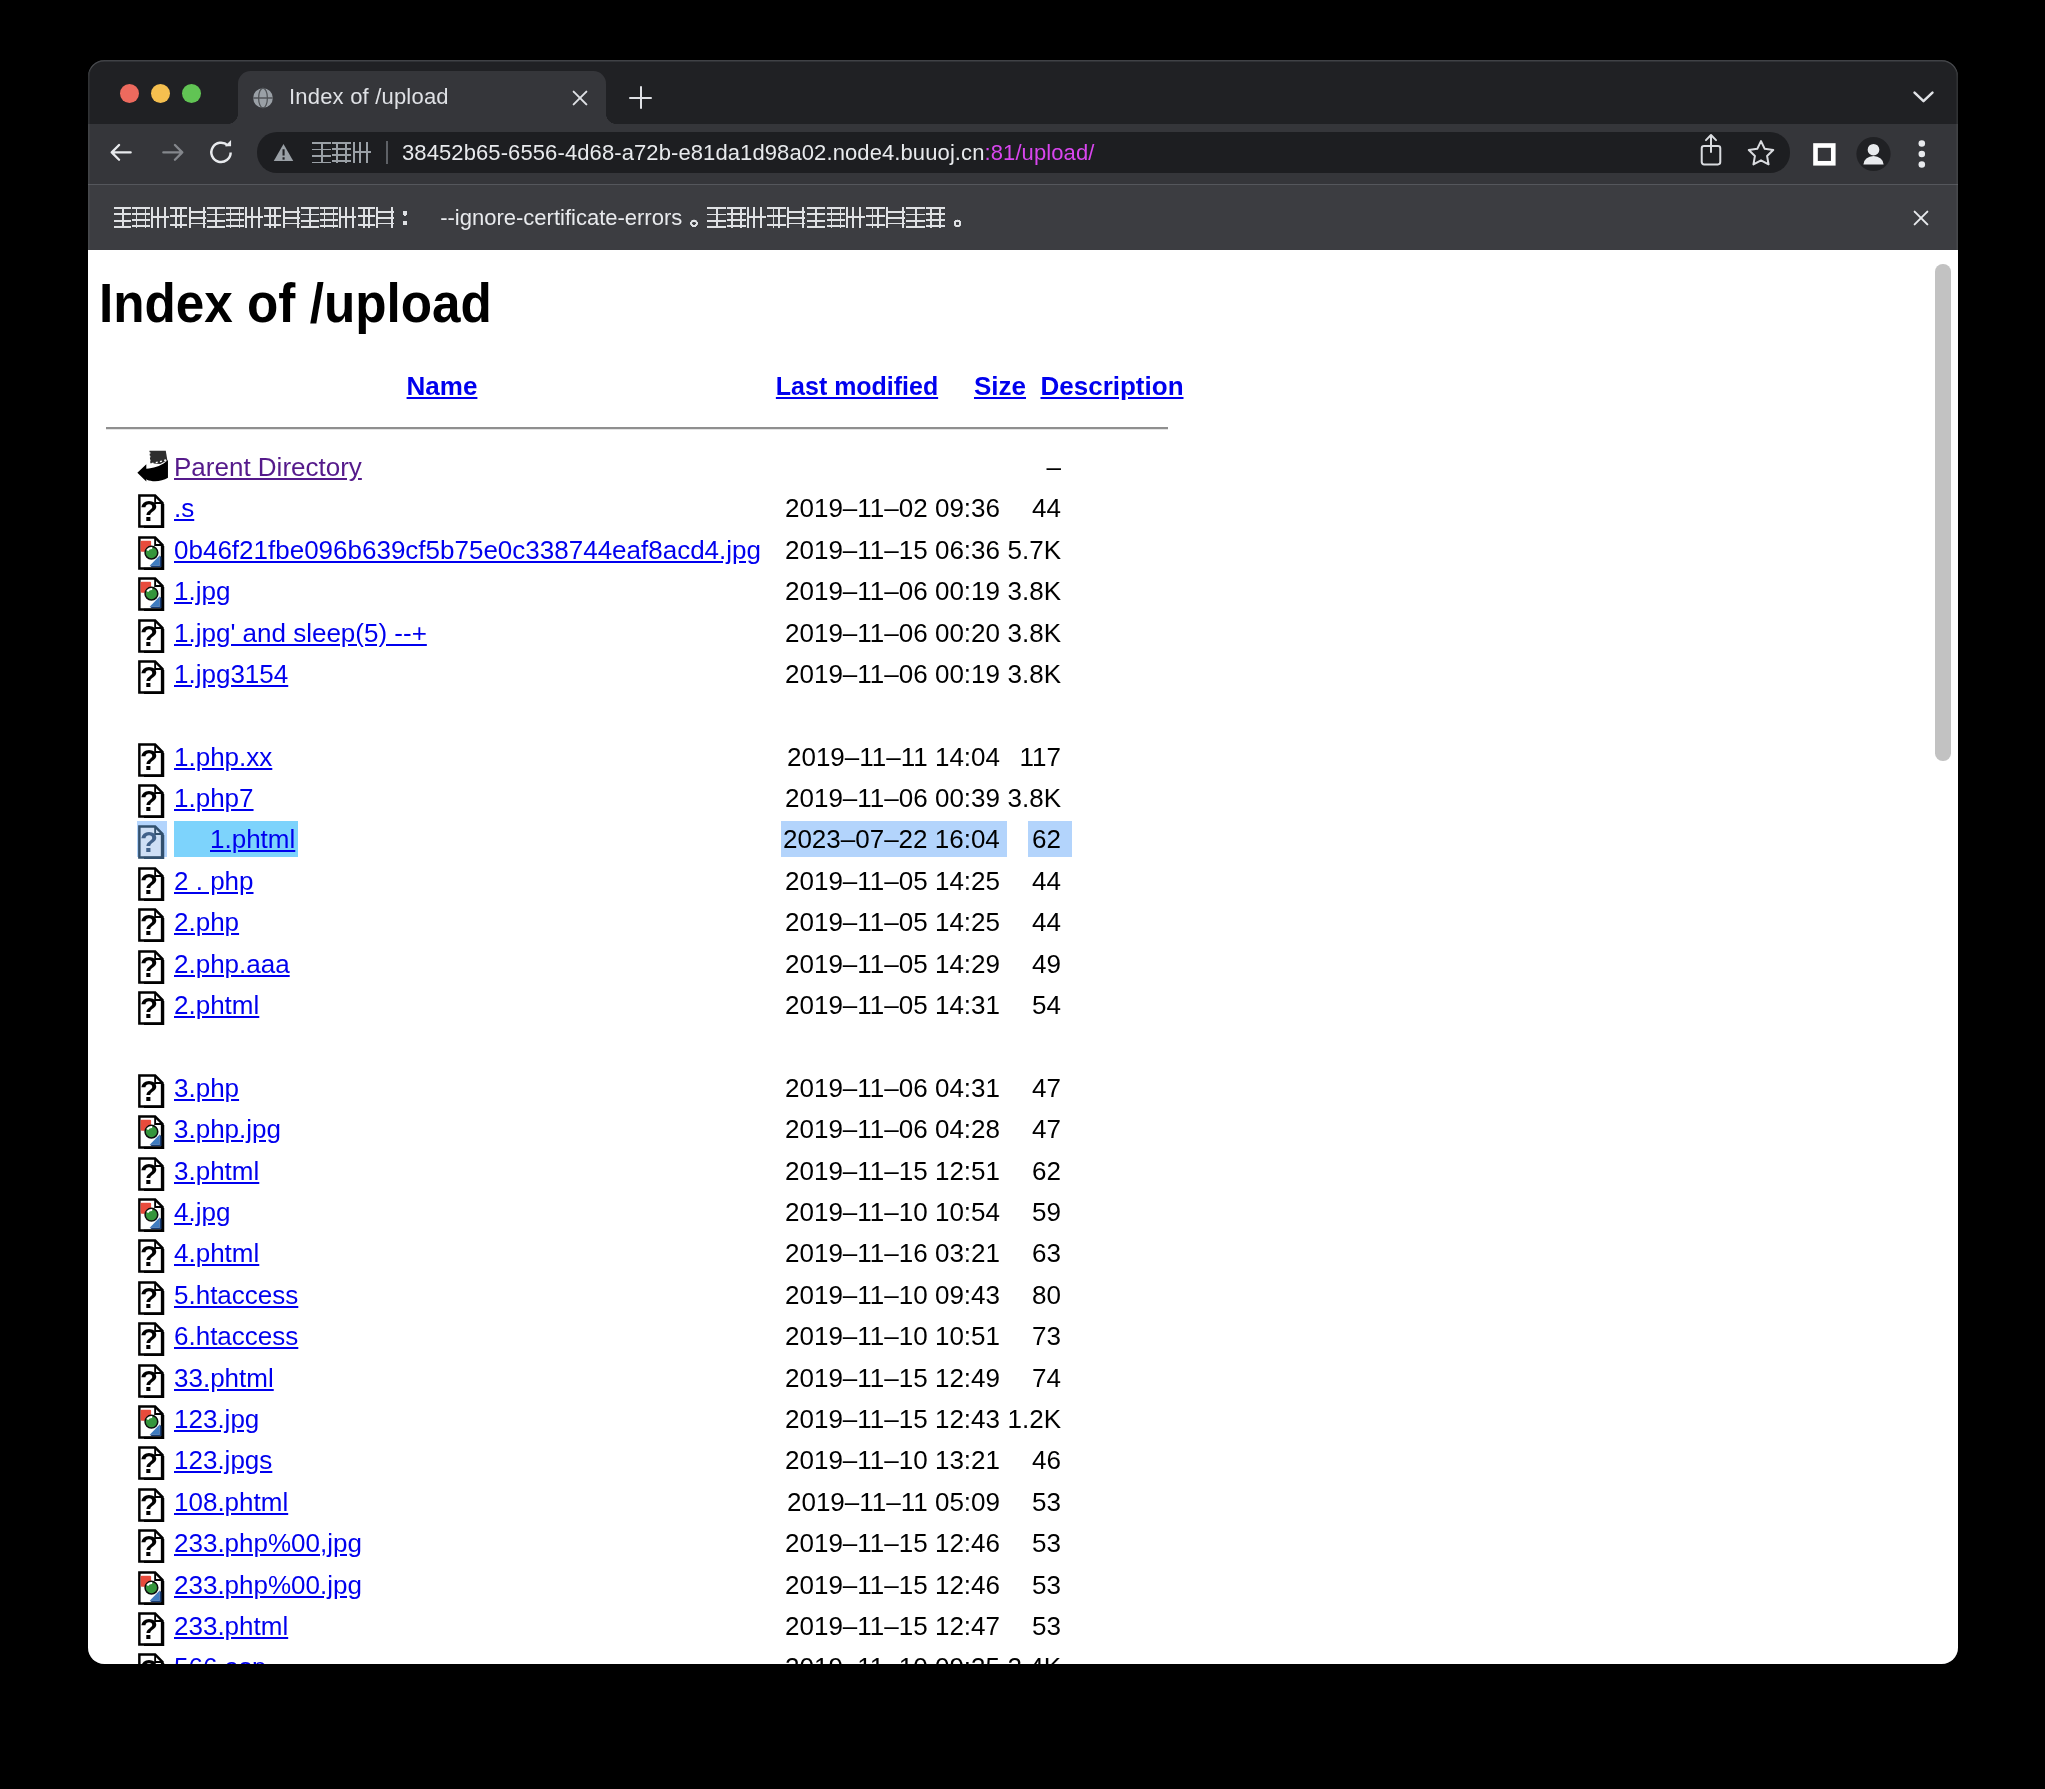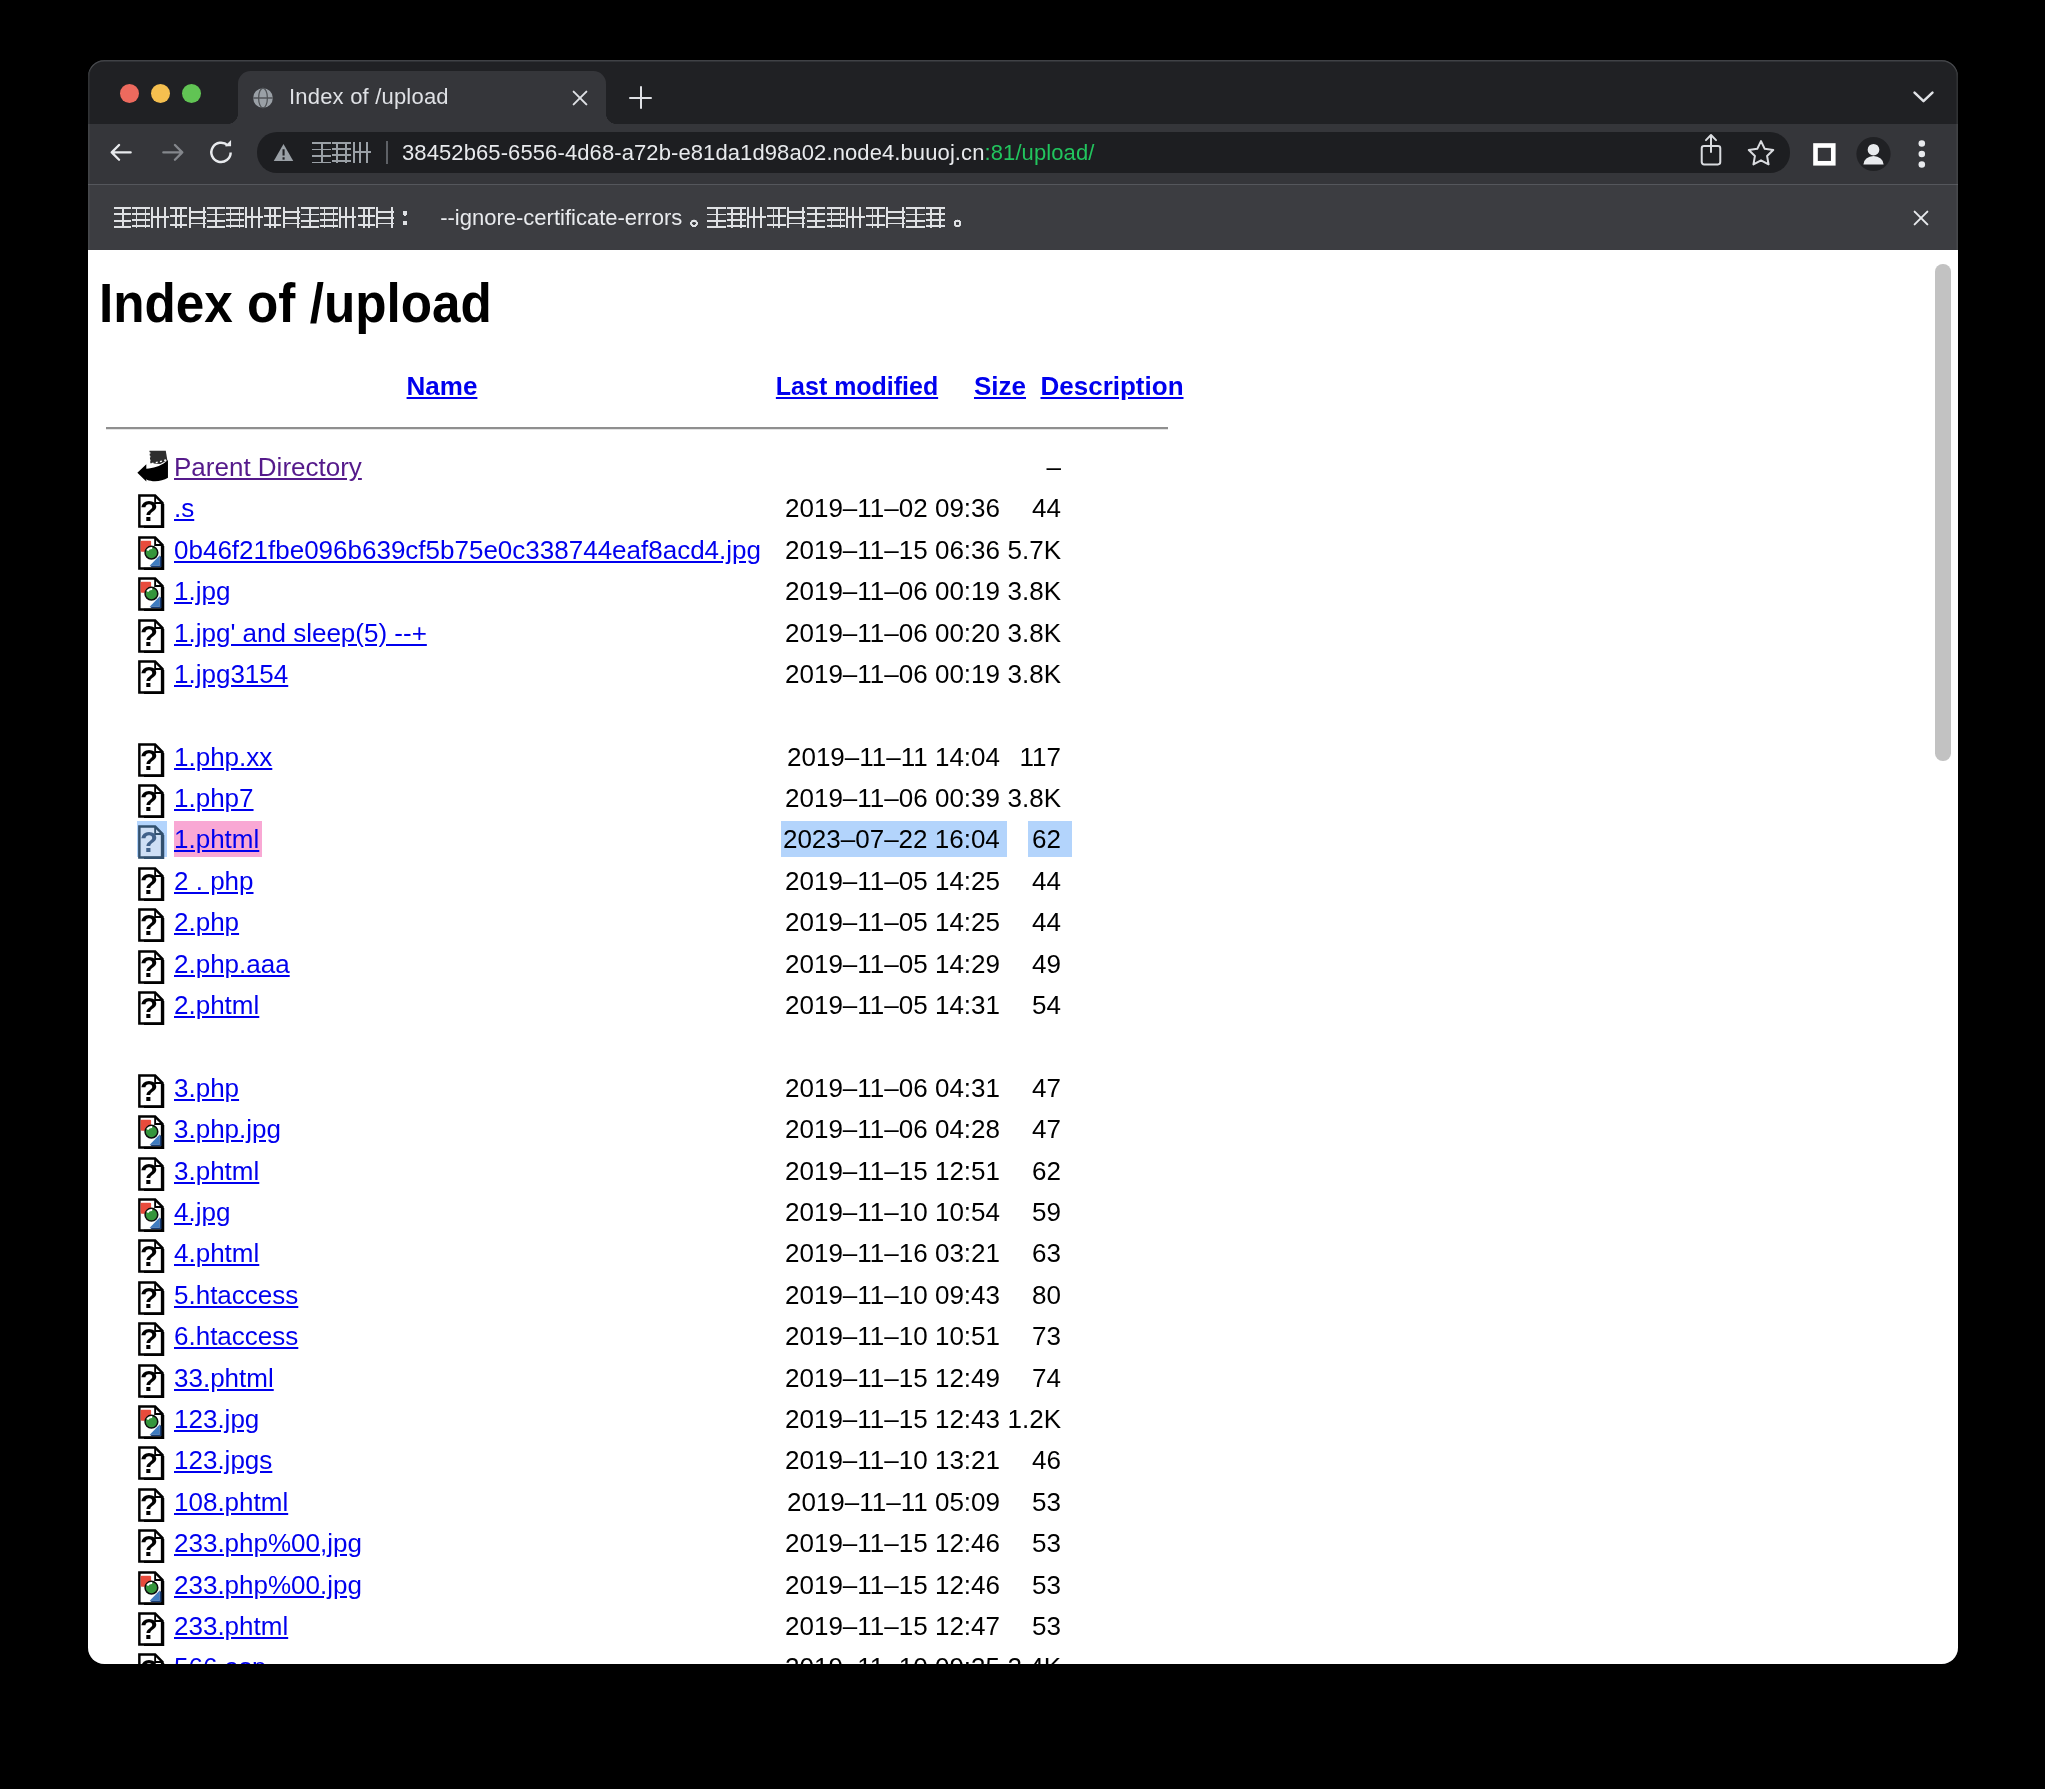--- a/index.html
+++ b/index.html
@@ -26,21 +26,21 @@
 #newtab .v { position:absolute; width:2.3px; height:23.4px; left:10.5px; background:#dfe1e5; border-radius:1.6px; }
 #tsearch { position:absolute; left:1825px; top:31px; width:21px; height:12.5px; }
 
 #toolbar { position:absolute; left:0; top:64px; width:100%; height:60px; background:#35363a; }
 .navsvg { position:absolute; top:0; }
 #omni { position:absolute; left:169px; top:8.2px; width:1533px; height:41px; border-radius:20px; background:#1d1e21; }
 #omni .warn { position:absolute; left:15.6px; top:10.4px; }
 #omni .ns { position:absolute; left:55px; top:9.7px; }
 #omni .sep { position:absolute; left:129px; top:8.6px; width:1.6px; height:23.4px; background:#5e6166; }
 #omni .url { position:absolute; left:145px; top:0; line-height:41px; font-size:22px; color:#e8eaed; letter-spacing:0.1px; white-space:pre; }
-#omni .url .gr { color:#22c55e; }
+#omni .url .gr { color:#d946ef; }
 
 #infobar { position:absolute; left:0; top:124px; width:100%; height:66px; background:#3c3d41; border-top:1.6px solid #55575c; }
 #infobar .txt { position:absolute; left:25.5px; top:0; height:100%; display:flex; align-items:center; }
 #infobar .lat { font-size:22px; color:#e8eaed; }
 .zh { display:inline-block; position:relative; }
 .zh0 { background:
   repeating-linear-gradient(180deg, var(--c) 0 1.9px, transparent 1.9px 6.5px),
   linear-gradient(90deg, transparent 0 46%, var(--c) 46% 56%, transparent 56%); }
 .zh1 { background:
   repeating-linear-gradient(180deg, var(--c) 0 1.9px, transparent 1.9px 6px),
@@ -65,21 +65,21 @@
 #h1 { position:absolute; left:10.8px; top:25px; font-size:56px; font-weight:bold; color:#000; line-height:56px; transform:scaleX(0.915); transform-origin:0 0; }
 .hdr { position:absolute; top:123px; line-height:26px; font-size:26px; font-weight:bold; color:#00e; text-decoration:underline; transform:translateX(-50%); white-space:pre; }
 #hr { position:absolute; left:17.6px; top:177px; width:1062px; height:3.1px; background:#8f8f8f; border-bottom:1.1px solid #e4e4e4; }
 .row { position:absolute; left:0; width:100%; height:41px; font-size:26px; line-height:36px;margin-left:33px; }
 .row .icon { position:absolute; left:15.6px; top:7.2px; width:31px; height:34px; }
 .row .iconbg { position:absolute; left:16px; top:2.6px; width:30px; height:36px; background:#b3d4fc; }
 .row .iconbg .icon { left:-0.4px; }
 .row a { color:#0000ee; }
 .row a.vis { color:#551a8b; }
 .nm { position:absolute; left:53px; top:2.6px; white-space:pre; }
-.nm.sel { background:#f9a8d4; }
+.nm.sel { background:#7dd3fc;padding-left:36px; }
 .dt { position:absolute; top:2.6px; right:991px; color:#000; white-space:pre; text-align:right; }
 .dt.selbg { right:auto; background:#b3d4fc; text-align:right; }
 .sz { position:absolute; top:2.6px; right:930px; color:#000; white-space:pre; text-align:right; }
 .sz.selbg2 { right:auto; left:907px; width:44px; background:#b3d4fc; padding-right:11px; text-align:right; }
 #sbthumb { position:absolute; right:7px; top:14px; width:15.6px; height:497px; border-radius:7.8px; background:#c2c2c2; }
 </style>
 </head>
 <body>
 <div id="win">
   <div id="hdredge"></div>

